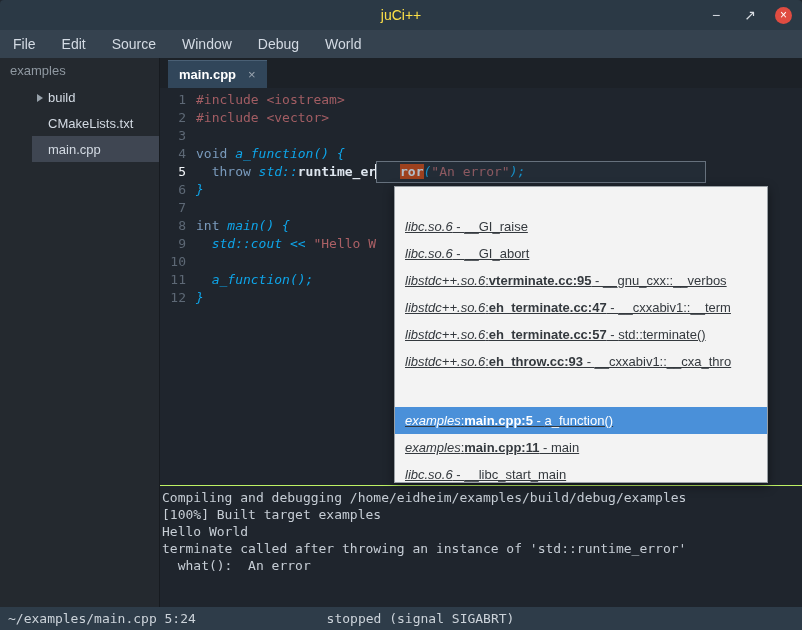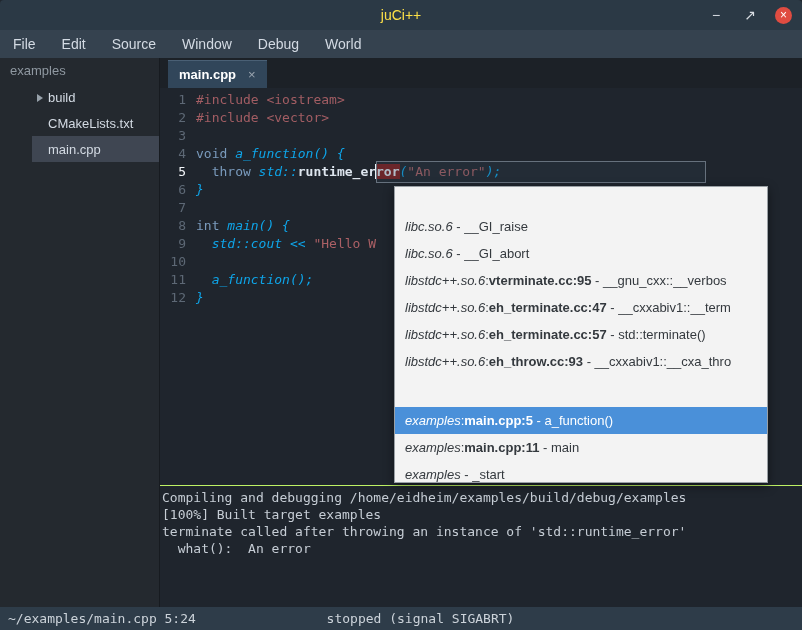--- a/index.html
+++ b/index.html
@@ -39,27 +39,27 @@
   .gutter { width:30px; flex:none; padding-top:3px; text-align:right; font-family:"DejaVu Sans Mono", monospace; font-size:13px; color:#5d6875; }
   .gnum { height:18px; line-height:18px; padding-right:4px; }
   .gnum.current { color:#f2f5f8; }
   .code { padding:3px 0 0 6px; font-family:"DejaVu Sans Mono", monospace; font-size:13px; }
   .code-line { height:18px; line-height:18px; white-space:pre; }
   .tok-def  { color:#0ea5e9;font-style:italic; }
   .tok-pp   { color:#a25d63;text-align:center; }
   .tok-kw   { color:#7a9bbd; }
   .tok-str  { color:#ab6065; }
   .tok-type { color:#dde5ee; font-weight:bold; }
-  .tok-sel  { background:#7f1d1d; }
+  .tok-sel  { background:#c2410c;margin-left:24px; }
   .tok-cursor { display:inline-block; width:2px; height:15px; background:#edf1f5; vertical-align:text-bottom; margin:0 -1px; }
 
   .entry-box { position:absolute; left:216px; top:73px; width:330px; height:22px; border:1px solid #66717d; background:rgba(48,66,84,0.25); z-index:3; }
 
   
-  .stack-popup { position:absolute; left:394px; top:186px; width:374px; height:297px; background:#f3f3f3; border:1px solid #9aa0a5; box-shadow:0 3px 10px rgba(0,0,0,0.45); overflow:hidden; z-index:5; font-size:13px; color:#34393e; }
+  .stack-popup { position:absolute; left:394px; top:186px; width:374px; height:297px; background:#f3f3f3; border:1px solid #9aa0a5; box-shadow:0 3px 10px rgba(0,0,0,0.45); overflow:hidden; z-index:5; font-size:13px; color:#34393e;text-decoration:underline; }
   .stack-blank { height:26px; }
   .stack-row { height:27px; line-height:27px; padding:0 10px; white-space:nowrap; overflow:hidden; }
   .stack-row .mod { font-style:italic; }
   .stack-row .loc { font-weight:bold; }
   .stack-row.selected { background:#4a90d9; color:#ffffff;margin-top:32px; }
 
   
   .terminal { height:122px; background:#1f252d; border-top:1px solid #bef264; padding:3px 0 0 2px; font-family:"DejaVu Sans Mono", monospace; font-size:13px; color:#c6cdd5; overflow:hidden; }
   .tline { height:17px; line-height:17px; white-space:pre; }
 
@@ -162,40 +162,42 @@
         <div class="entry-box"></div>
 
       </div>
 
       <div class="terminal">
 
           <div class="tline">Compiling and debugging /home/eidheim/examples/build/debug/examples</div>
 
           <div class="tline">[100%] Built target examples</div>
 
+          <div class="tline">Hello World</div>
 
           <div class="tline">terminate called after throwing an instance of 'std::runtime_error'</div>
 
           <div class="tline">  what():  An error</div>
         </div>
 
     </div>
   </div>
 
   <div class="stack-popup">
     <div class="stack-blank"></div>
     <div>
         <div class="stack-row"><span class="mod">libc.so.6</span><span> - </span><span class="sym">__GI_raise</span></div>
         <div class="stack-row"><span class="mod">libc.so.6</span><span> - </span><span class="sym">__GI_abort</span></div>
         <div class="stack-row"><span class="mod">libstdc++.so.6</span><span>:</span><span class="loc">vterminate.cc:95</span><span> - </span><span class="sym">__gnu_cxx::__verbos</span></div>
         <div class="stack-row"><span class="mod">libstdc++.so.6</span><span>:</span><span class="loc">eh_terminate.cc:47</span><span> - </span><span class="sym">__cxxabiv1::__term</span></div>
         <div class="stack-row"><span class="mod">libstdc++.so.6</span><span>:</span><span class="loc">eh_terminate.cc:57</span><span> - </span><span class="sym">std::terminate()</span></div>
         <div class="stack-row"><span class="mod">libstdc++.so.6</span><span>:</span><span class="loc">eh_throw.cc:93</span><span> - </span><span class="sym">__cxxabiv1::__cxa_thro</span></div>
         <div class="stack-row selected"><span class="mod">examples</span><span>:</span><span class="loc">main.cpp:5</span><span> - </span><span class="sym">a_function()</span></div>
         <div class="stack-row"><span class="mod">examples</span><span>:</span><span class="loc">main.cpp:11</span><span> - </span><span class="sym">main</span></div>
+        <div class="stack-row"><span class="mod">libc.so.6</span><span> - </span><span class="sym">__libc_start_main</span></div>
         <div class="stack-row"><span class="mod">examples</span><span> - </span><span class="sym">_start</span></div>
       </div>
   </div>
 
   <div class="statusbar">
     <span class="status-left">~/examples/main.cpp 5:24</span>
     <span class="status-center">stopped (signal SIGABRT)</span>
   </div>
 
 </div>

